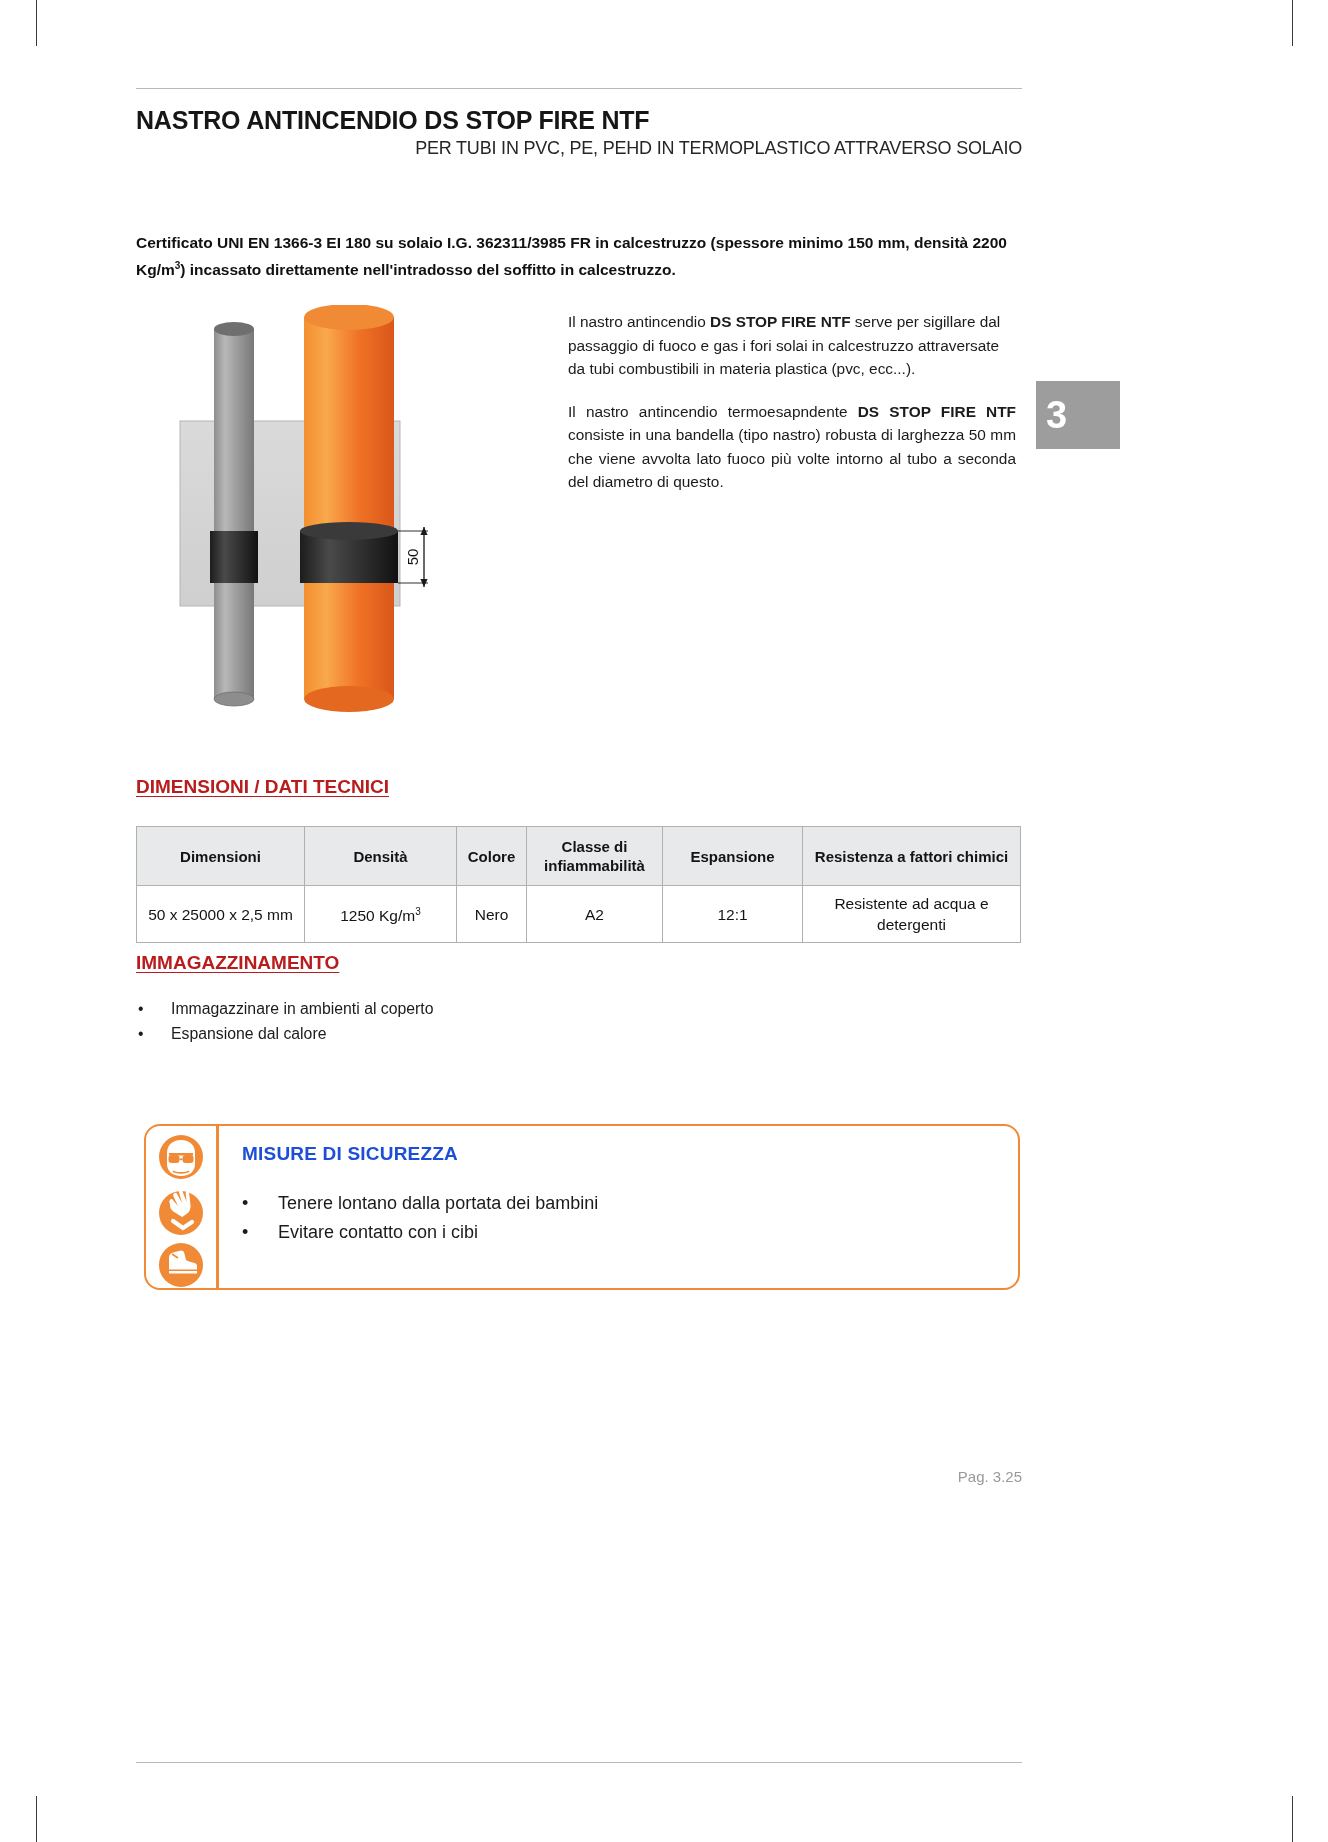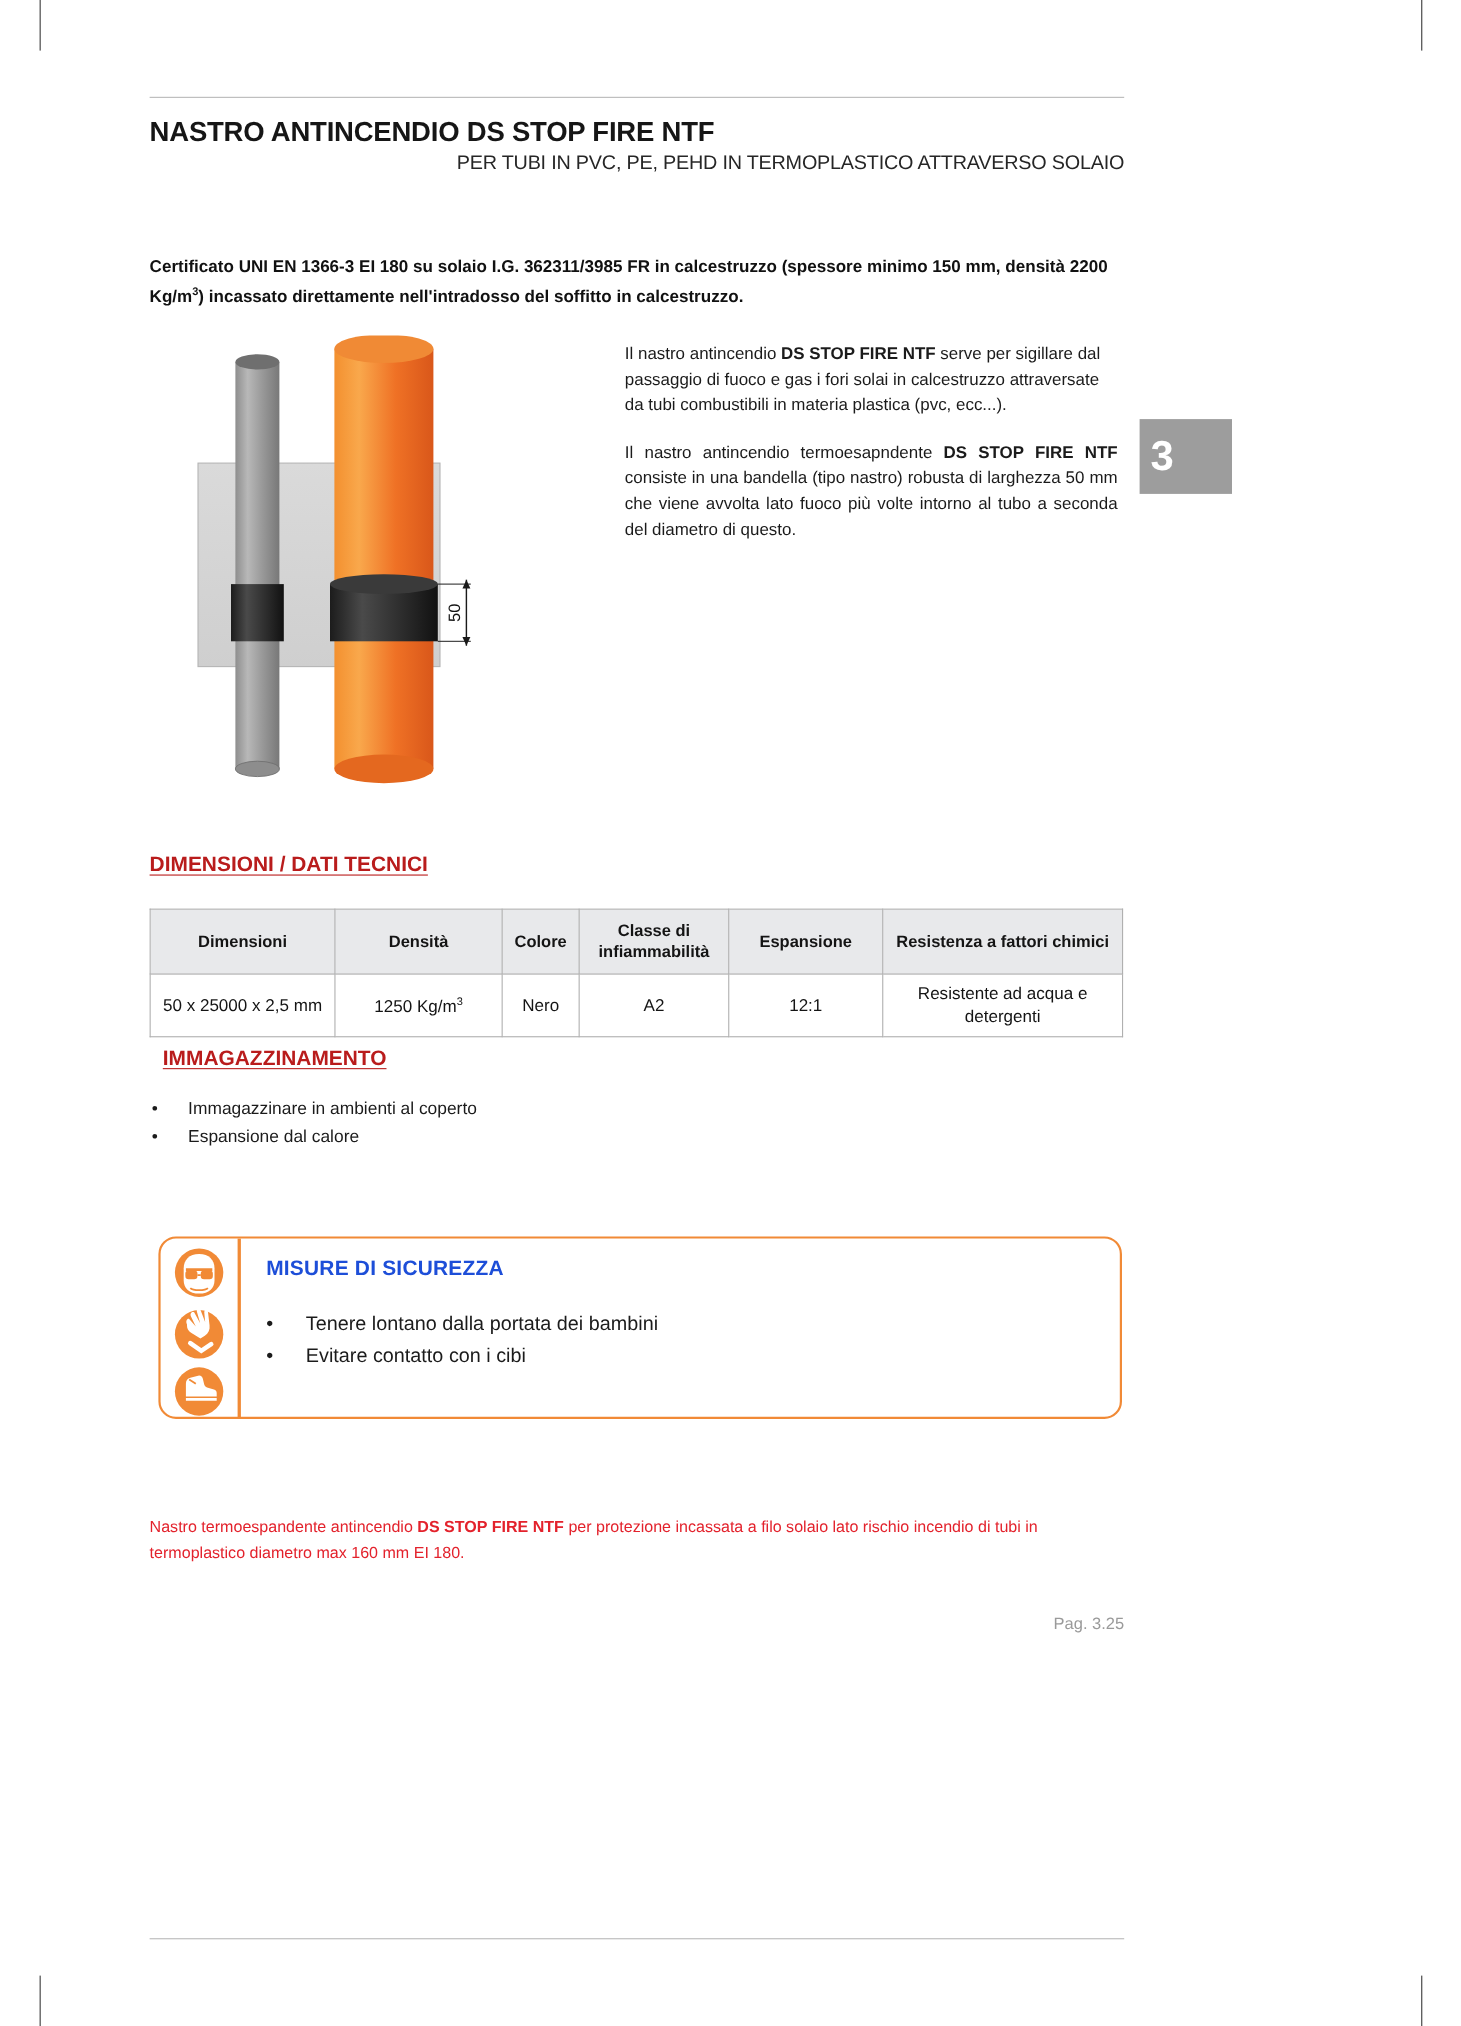--- a/index.html
+++ b/index.html
@@ -128,21 +128,21 @@
   .sec-head {
     position: absolute;
     left: 0;
     font-size: 19px;
     font-weight: bold;
     color: #b91c1c;
     text-decoration: underline;
     text-underline-offset: 3px;
   }
   .sec-dimensioni { top: 776px; }
-  .sec-immagazz  { top: 952px; margin-left: 12px; }
+  .sec-immagazz  { top: 952px; }
 
   
   .table-wrap {
     position: absolute;
     left: 0;
     top: 826px;
     width: 884px;
   }
   table.data {
     border-collapse: collapse;
@@ -435,18 +435,17 @@
         <span class="safety-dot">•</span>
         <span>Tenere lontano dalla portata dei bambini</span>
       </div>
       <div class="safety-row">
         <span class="safety-dot">•</span>
         <span>Evitare contatto con i cibi</span>
       </div>
     </div>
   </div>
 
-  <div class="capitolati-body"><span>Nastro termoespandente antincendio </span><b>DS STOP FIRE NTF</b><span> per protezione incassata a filo solaio lato rischio incendio di tubi in termoplastico diametro max 160 mm EI 180.</span></div>
 
   <div class="rule-bottom"></div>
   <div class="page-num">Pag. 3.25</div>
 
 </div>
 
 </body></html>

